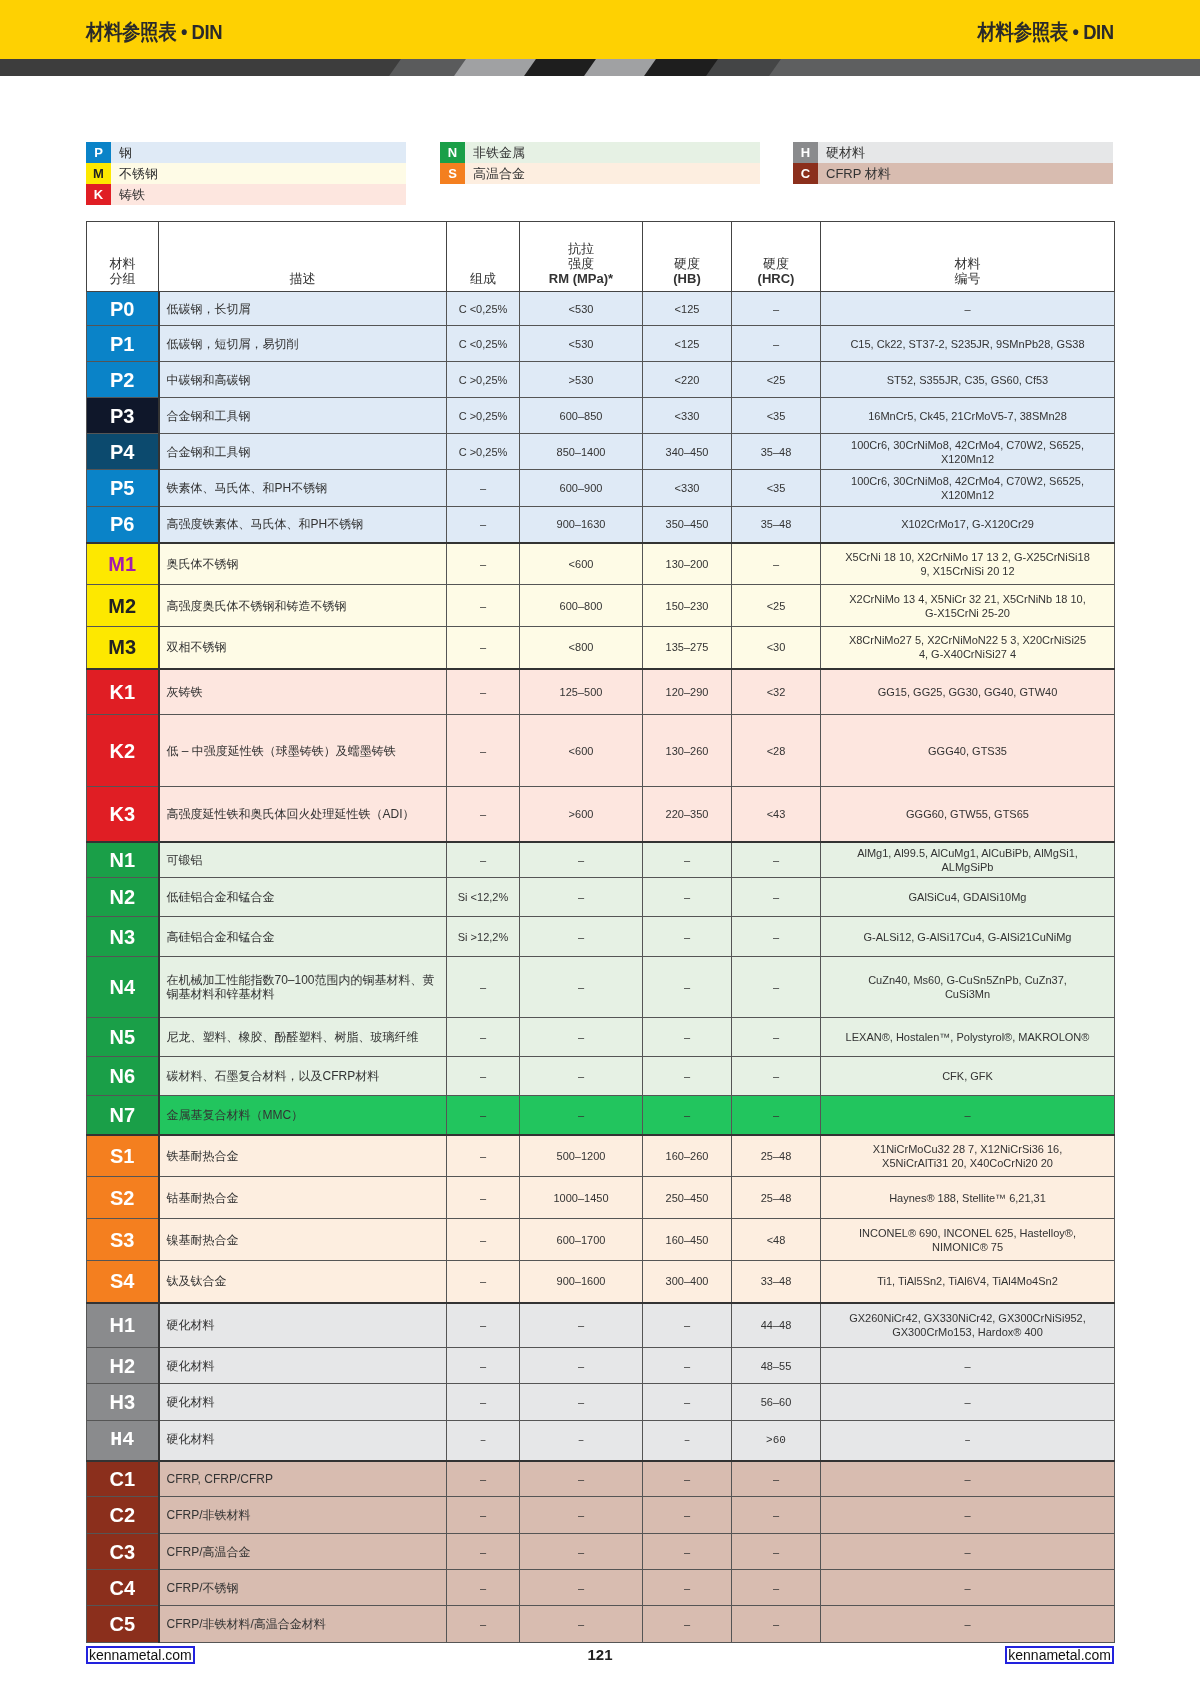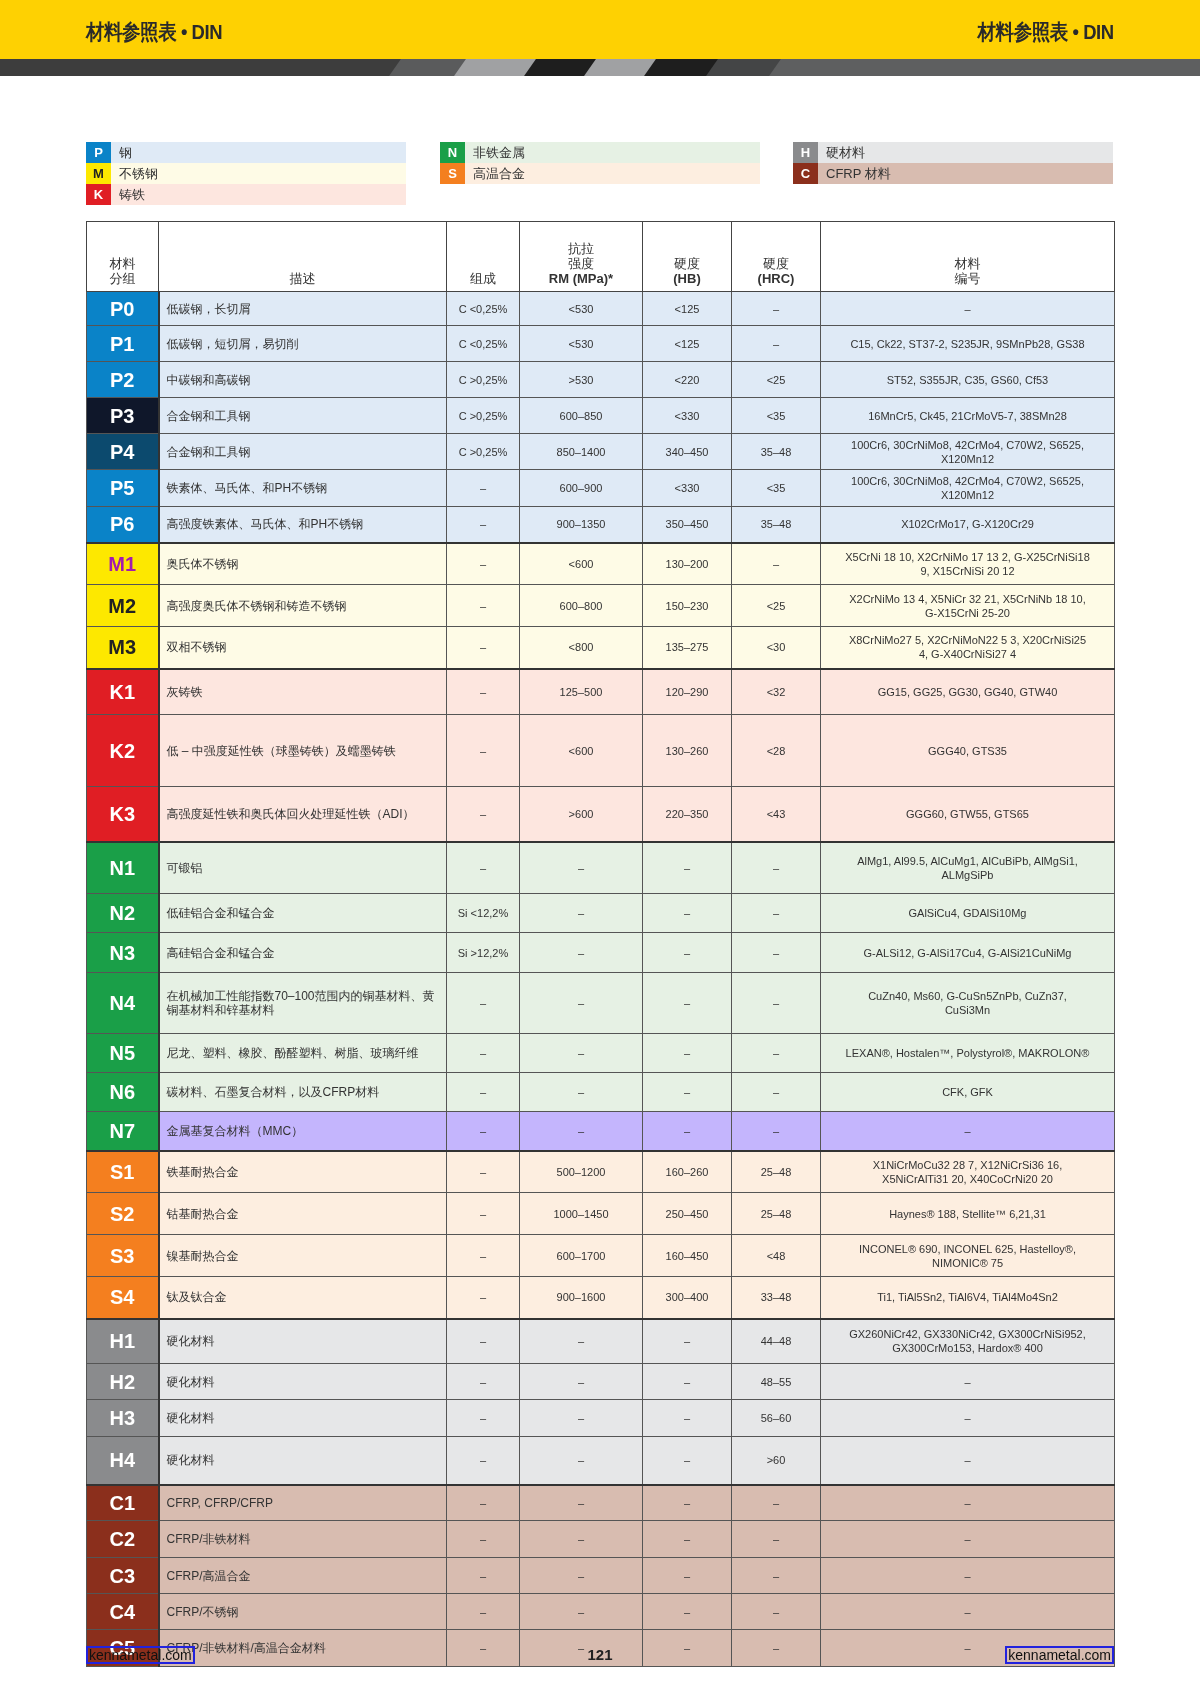--- a/index.html
+++ b/index.html
@@ -156,21 +156,21 @@
         <td class="num">–</td>
         <td class="num">600–900</td>
         <td class="num">&lt;330</td>
         <td class="num">&lt;35</td>
         <td class="num" style="padding: 0px 24px;">100Cr6, 30CrNiMo8, 42CrMo4, C70W2, S6525, X120Mn12</td>
       </tr>
       <tr style="height: 36px; background: rgb(223, 234, 246);">
         <td class="code" style="background: rgb(10, 131, 200);">P6</td>
         <td class="desc">高强度铁素体、马氏体、和PH不锈钢</td>
         <td class="num">–</td>
-        <td class="num">900–1350</td>
+        <td class="num">900–1630</td>
         <td class="num">350–450</td>
         <td class="num">35–48</td>
         <td class="num" style="padding: 0px 24px;">X102CrMo17, G-X120Cr29</td>
       </tr>
       <tr class="grp-start" style="height: 42px; background: rgb(254, 251, 230);">
         <td class="code" style="background: rgb(253, 232, 0); color: #a21caf;">M1</td>
         <td class="desc">奥氏体不锈钢</td>
         <td class="num">–</td>
         <td class="num">&lt;600</td>
         <td class="num">130–200</td>
@@ -215,21 +215,21 @@
       </tr>
       <tr style="height: 55px; background: rgb(253, 230, 223);">
         <td class="code" style="background: rgb(224, 30, 36);">K3</td>
         <td class="desc">高强度延性铁和奥氏体回火处理延性铁（ADI）</td>
         <td class="num">–</td>
         <td class="num">&gt;600</td>
         <td class="num">220–350</td>
         <td class="num">&lt;43</td>
         <td class="num" style="padding: 0px 24px;">GGG60, GTW55, GTS65</td>
       </tr>
-      <tr class="grp-start" style="height: 52px; background: rgb(230, 241, 228);">
+      <tr class="grp-start" style="height: 36px; background: rgb(230, 241, 228);">
         <td class="code" style="background: rgb(26, 159, 72);">N1</td>
         <td class="desc">可锻铝</td>
         <td class="num">–</td>
         <td class="num">–</td>
         <td class="num">–</td>
         <td class="num">–</td>
         <td class="num" style="padding: 0px 24px;">AlMg1, Al99.5, AlCuMg1, AlCuBiPb, AlMgSi1, ALMgSiPb</td>
       </tr>
       <tr style="height: 39px; background: rgb(230, 241, 228);">
         <td class="code" style="background: rgb(26, 159, 72);">N2</td>
@@ -269,21 +269,21 @@
       </tr>
       <tr style="height: 39px; background: rgb(230, 241, 228);">
         <td class="code" style="background: rgb(26, 159, 72);">N6</td>
         <td class="desc">碳材料、石墨复合材料，以及CFRP材料</td>
         <td class="num">–</td>
         <td class="num">–</td>
         <td class="num">–</td>
         <td class="num">–</td>
         <td class="num" style="padding: 0px 24px;">CFK, GFK</td>
       </tr>
-      <tr style="height: 39px; background: #c4b5fd; margin-left: 12px;">
+      <tr style="height: 39px; background: #22c55e; margin-left: 12px;">
         <td class="code" style="background: rgb(26, 159, 72);">N7</td>
         <td class="desc">金属基复合材料（MMC）</td>
         <td class="num">–</td>
         <td class="num">–</td>
         <td class="num">–</td>
         <td class="num">–</td>
         <td class="num" style="padding: 0px 24px;">–</td>
       </tr>
       <tr class="grp-start" style="height: 42px; background: rgb(253, 238, 224);">
         <td class="code" style="background: rgb(244, 127, 31);">S1</td>
@@ -341,21 +341,21 @@
       </tr>
       <tr style="height: 37px; background: rgb(230, 231, 232);">
         <td class="code" style="background: rgb(138, 139, 141);">H3</td>
         <td class="desc">硬化材料</td>
         <td class="num">–</td>
         <td class="num">–</td>
         <td class="num">–</td>
         <td class="num">56–60</td>
         <td class="num" style="padding: 0px 24px;">–</td>
       </tr>
-      <tr style="height: 48px; background: rgb(230, 231, 232);">
+      <tr style="height: 40px; background: rgb(230, 231, 232); font-family: Liberation Mono, monospace;">
         <td class="code" style="background: rgb(138, 139, 141);">H4</td>
         <td class="desc">硬化材料</td>
         <td class="num">–</td>
         <td class="num">–</td>
         <td class="num">–</td>
         <td class="num">&gt;60</td>
         <td class="num" style="padding: 0px 24px;">–</td>
       </tr>
       <tr class="grp-start" style="height: 36px; background: rgb(216, 188, 176);">
         <td class="code" style="background: rgb(139, 47, 28);">C1</td>

